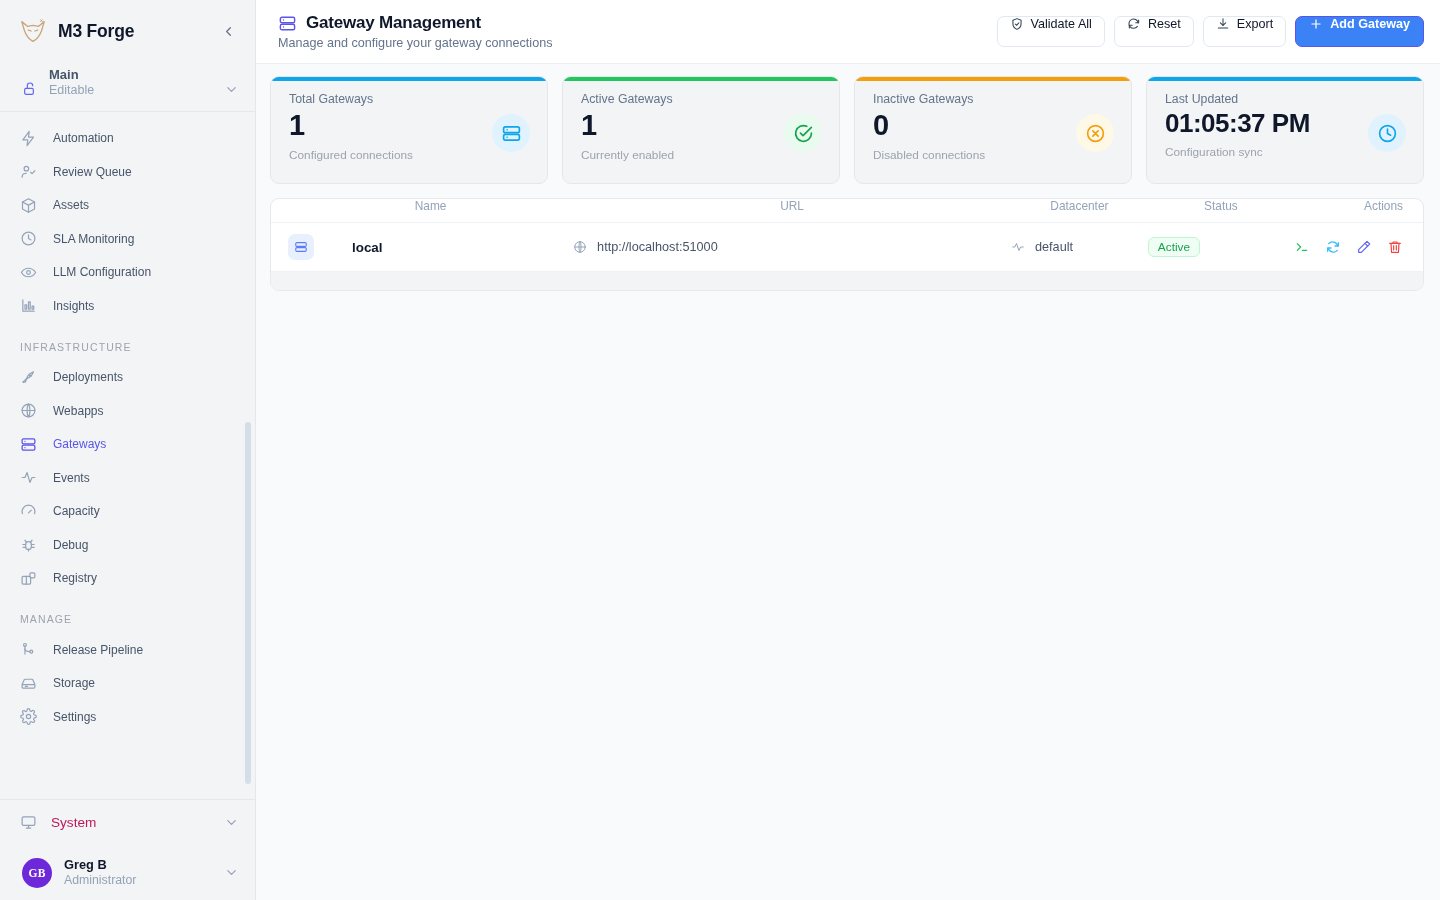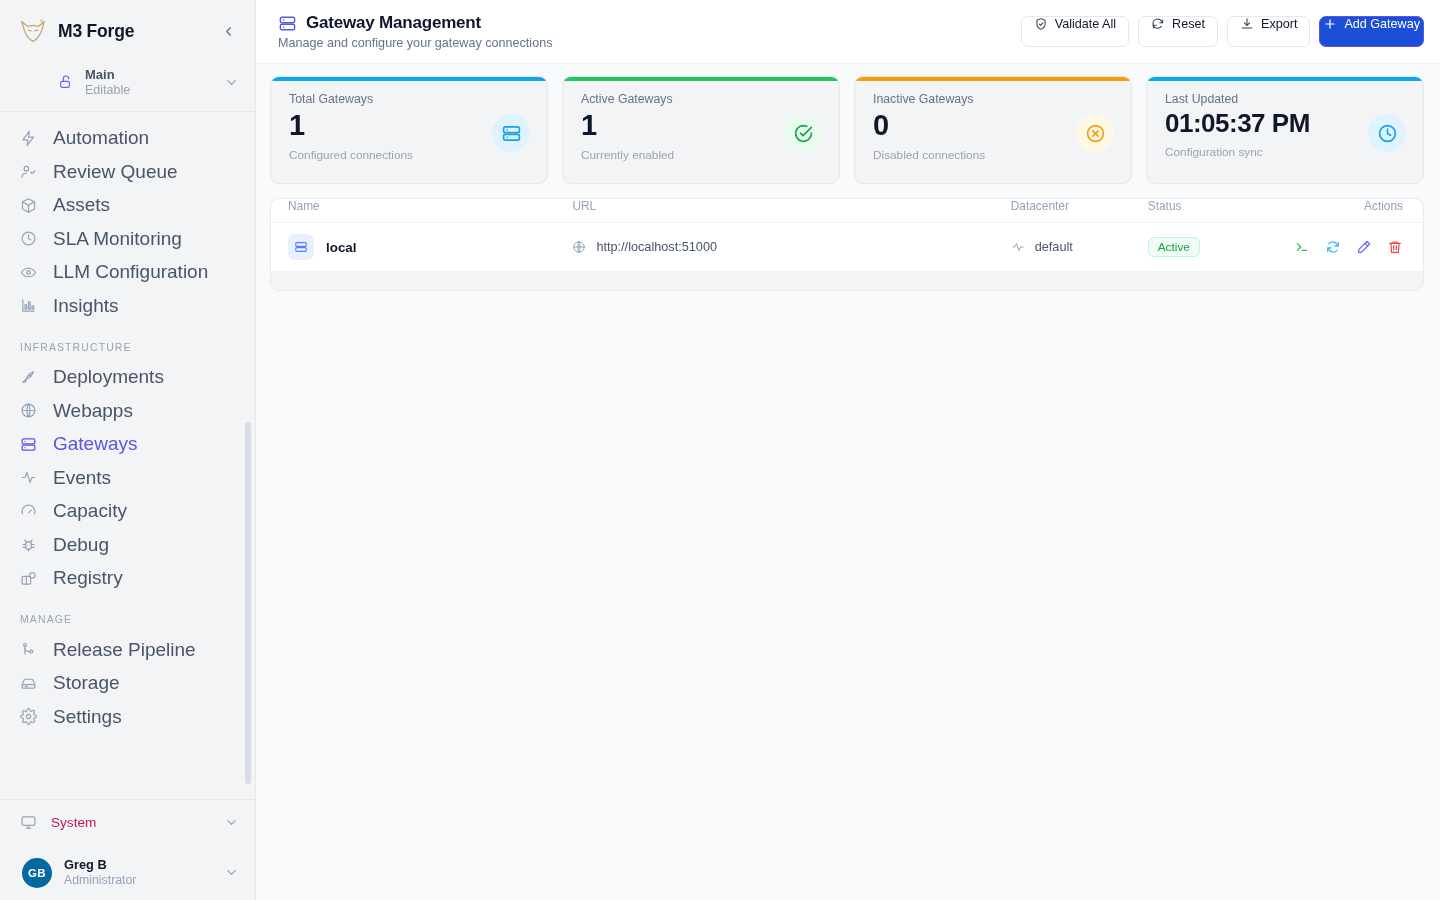--- a/index.html
+++ b/index.html
@@ -27,40 +27,40 @@
   }
   .sb-logo { width: 30px; height: 30px; flex: 0 0 30px; display:block; }
   .sb-title { font-size: 17.5px; font-weight: bold; color: #0f172a; letter-spacing: -0.2px; }
   .sb-collapse {
     margin-left: auto; width: 22px; height: 22px;
     display: flex; align-items: center; justify-content: center;
     color: #64748b; cursor: pointer;
   }
 
   .sb-workspace {
-    display: flex; align-items: center; gap: 11px;
-    padding: 6px 16px 10px 22px; cursor: pointer; margin-left: 36px;
+    display: flex; align-items: flex-end; gap: 11px;
+    padding: 6px 16px 10px 22px; cursor: pointer;
   }
   .sb-ws-icon { color: #6366f1; display:flex; }
   .sb-ws-text { display: flex; flex-direction: column; line-height: 1.12; }
   .sb-ws-name { font-size: 13px; font-weight: bold; color: #475569; }
   .sb-ws-sub { font-size: 12.5px; color: #94a3b8; }
   .sb-ws-chev { margin-left: auto; color: #94a3b8; display:flex; }
 
   .sb-divider { height: 1px; background: #e5e7eb; margin: 4px 0 0 0; }
 
   .sb-scroll {
     flex: 1 1 auto; overflow: hidden; position: relative;
     padding: 10px 0 6px 0;
   }
   .sb-nav { display: flex; flex-direction: column; }
   .sb-item {
     display: flex; align-items: center; gap: 16px;
     height: 33.5px; padding: 0 16px 0 20px;
-    color: #475569; font-size: 19px; cursor: pointer;
+    color: #475569; font-size: 12px; cursor: pointer;
     text-decoration: none;
   }
   .sb-item .ic { width: 17px; height: 17px; flex: 0 0 17px; display:flex; align-items:center; justify-content:center; color: #94a3b8; }
   .sb-item.active { color: #5b54e8; font-weight: normal; }
   .sb-item.active .ic { color: #5b54e8; }
   .sb-section {
     font-size: 10.5px; letter-spacing: 1.1px; color: #9ca3af;
     padding: 18px 16px 8px 20px; font-weight: normal;
   }
   .sb-scrollbar {
@@ -77,23 +77,23 @@
   }
   .sb-system .ic { width: 17px; height: 17px; color: #94a3b8; display:flex; }
   .sb-system .chev { margin-left: auto; color: #94a3b8; display:flex; }
   .sb-user {
     display: flex; align-items: center; gap: 12px;
     height: 56px; padding: 0 16px 0 22px; cursor: pointer;
     border-top: 1px solid transparent;
   }
   .sb-avatar {
     width: 30px; height: 30px; flex: 0 0 30px; border-radius: 50%;
-    background: #0369a1; color: #fff;
+    background: #6d28d9; color: #fff;
     display: flex; align-items: center; justify-content: center;
-    font-size: 11.5px; font-weight: bold; letter-spacing: .3px;
+    font-size: 11.5px; font-weight: bold; letter-spacing: .3px; font-family: Liberation Serif, serif;
   }
   .sb-user-txt { display:flex; flex-direction: column; line-height: 1.2; }
   .sb-user-name { font-size: 12.8px; font-weight: bold; color: #0f172a; }
   .sb-user-role { font-size: 12.3px; color: #94a3b8; }
   .sb-user-chev { margin-left: auto; color: #94a3b8; display:flex; }
 
   
   .main { flex: 1 1 auto; height: 900px; background: #f8fafc; overflow: hidden; }
   .topbar {
     height: 64px; background: #fff;
@@ -108,22 +108,22 @@
   .tb-actions { margin-left: auto; display: flex; align-items: center; gap: 9px; }
   .btn {
     height: 31px; border-radius: 7px; border: 1px solid #e2e8f0;
     background: #fff; color: #0f172a;
     font-size: 12.6px; font-family: inherit;
     display: inline-flex; align-items: flex-start; gap: 7px;
     padding: 0 12px; cursor: pointer; white-space: nowrap;
   }
   .btn .ic { display: flex; color: #334155; }
   .btn.primary {
-    background: #1d4ed8; border-color: #5b54e8; color: #fff; font-weight: normal;
-    padding: 0 3px;
+    background: #3b82f6; border-color: #5b54e8; color: #fff; font-weight: bold;
+    padding: 0 13px;
   }
   .btn.primary .ic { color: #fff; }
 
   .content { padding: 12px 16px 0 14px; }
 
   
   .stats { display: flex; gap: 14px; }
   .stat {
     flex: 1 1 0; background: #f3f4f6;
     border: 1px solid #e5e7eb; border-radius: 9px;
@@ -152,37 +152,37 @@
   }
   .card-head .ic { color: #5b7cfa; display:flex; margin-right: 10px; }
   .card-title { font-size: 14.3px; font-weight: bold; color: #0f172a; }
   .pill {
     margin-left: auto; font-size: 11.6px; color: #475569;
     border: 1px solid #e2e8f0; border-radius: 6px;
     padding: 3px 9px; background: #fff;
   }
   table { width: 100%; border-collapse: collapse; }
   th {
-    text-align: left; font-size: 11.9px; font-weight: normal; color: #94a3b8;
+    text-align: center; font-size: 11.9px; font-weight: normal; color: #94a3b8;
     padding: 0 0 9px 0; border-bottom: 1px solid #eef1f5;
   }
   th.c-name { padding-left: 17px; width: 310px; }
   th.c-url  { width: 450px; }
   th.c-dc   { width: 140px; }
   th.c-st   { width: 150px; }
   th.c-ac   { text-align: right; padding-right: 20px; }
   td { padding: 11px 0; border-bottom: 1px solid #eef1f5; vertical-align: middle; }
   td.c-name { padding-left: 17px; }
 
   .name-cell { display: flex; align-items: center; gap: 12px; }
   .name-badge {
     width: 26px; height: 26px; border-radius: 7px; background: #e8effd;
     display: flex; align-items: center; justify-content: center; color: #5b7cfa;
   }
-  .name-text { font-size: 13.4px; font-weight: bold; color: #0f172a; }
+  .name-text { font-size: 13.4px; font-weight: bold; color: #0f172a; margin-left: 26px; }
   .url-cell { display: flex; align-items: center; gap: 10px; font-size: 12.7px; color: #475569; }
   .url-cell .ic { color: #94a3b8; display:flex; }
   .dc-cell { display: flex; align-items: center; gap: 10px; font-size: 12.7px; color: #475569; }
   .dc-cell .ic { color: #94a3b8; display:flex; }
   .badge-active {
     display: inline-block; font-size: 11.8px; color: #16a34a;
     background: #f0fdf4; border: 1px solid #bbf7d0; border-radius: 6px;
     padding: 2px 9px;
   }
   .actions { display: flex; align-items: center; justify-content: flex-end; gap: 15px; padding-right: 20px; }

